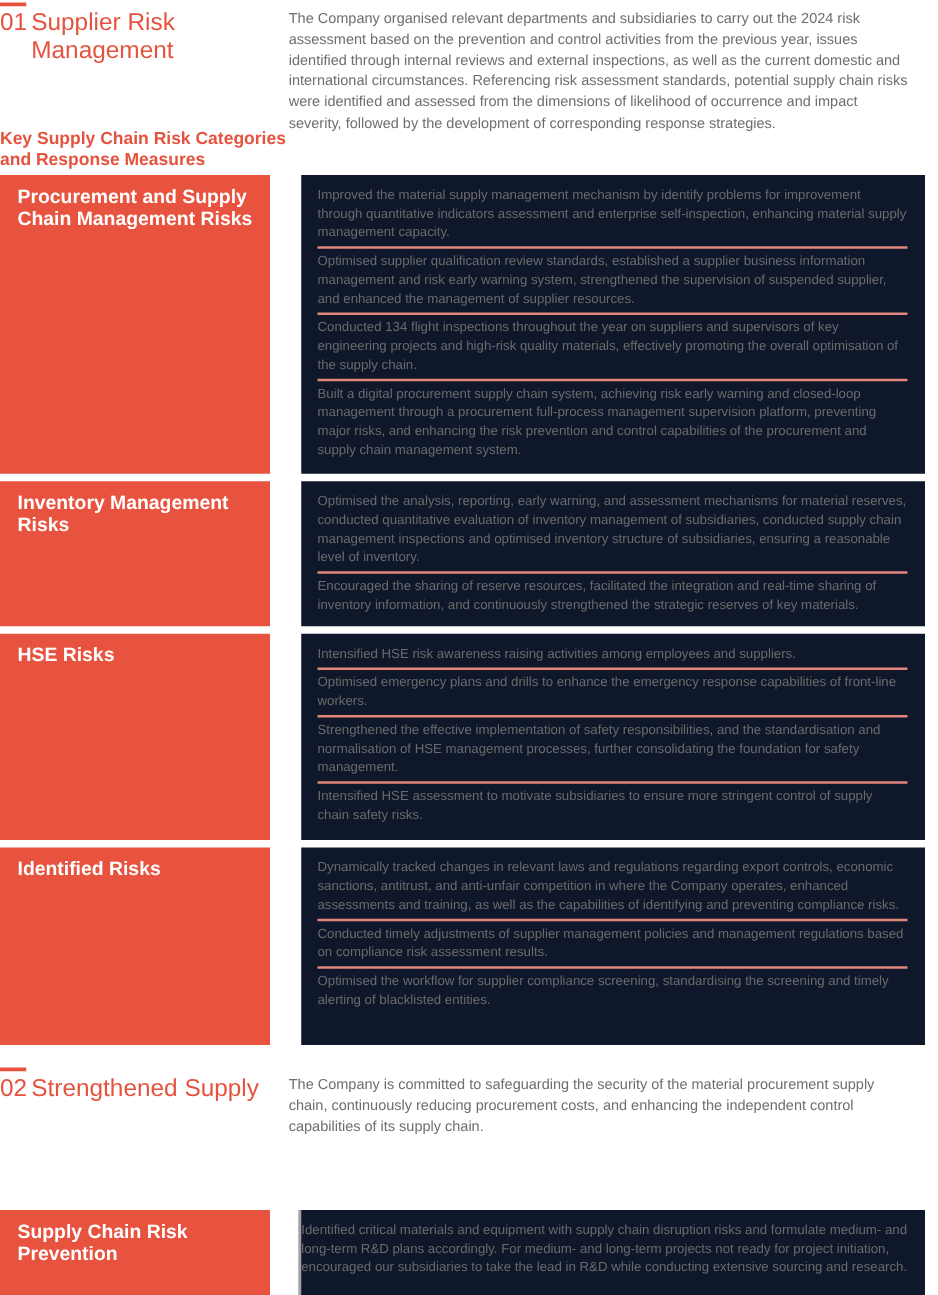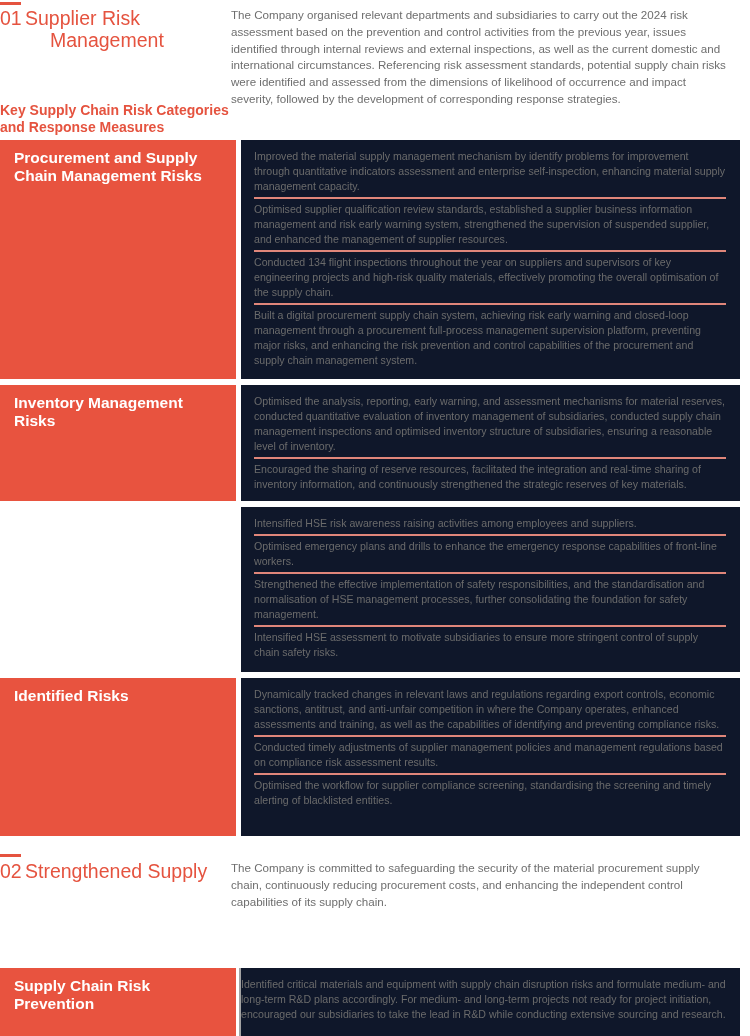--- a/index.html
+++ b/index.html
@@ -1,25 +1,25 @@
 <!DOCTYPE html>
 <html><head>
 <meta charset="utf-8">
 <style>
   html, body { margin: 0; padding: 0; background: #ffffff; }
   body { width: 750px; height: 1036px; position: relative; overflow: hidden;
          font-family: "Liberation Sans", sans-serif; color: #6b6b6b; }
   .accent-bar { position: absolute; height: 3px; width: 21px; background: #e5533f; left: 0; }
   .sec-title { position: absolute; left: 0; color: #e5533f; font-size: 19.5px; line-height: 22px; }
   .sec-title .num { display: inline-block; width: 25px; }
-  .sec-title .line2 { padding-left: 25px; display: block; margin-left: 25px; }
+  .sec-title .line2 { padding-left: 25px; display: block; }
   .intro { position: absolute; left: 231px; width: 500px; font-size: 11.6px; line-height: 16.8px; color: #6e6e6e; }
   .subheading { position: absolute; left: 0; top: 102px; width: 236px; color: #e5533f; font-size: 14px; line-height: 17px; font-weight: bold; }
   .row { position: absolute; left: 0; width: 740px; }
-  .row .cat { position: absolute; left: 0; top: 0; bottom: 0; width: 236px; background: #e8533f; }
+  .row .cat { position: absolute; left: 0; top: 0; bottom: 0; width: 216px; background: #e8533f; }
   .row .cat span { position: absolute; left: 14px; top: 9px; right: 10px; color: #ffffff; font-size: 15.5px; line-height: 18px; font-weight: bold; }
   .row .measures { position: absolute; left: 241px; top: 0; bottom: 0; right: 0; background: #0f172a; padding: 6px 14px 0 13px; box-sizing: border-box; }
   .measure { font-size: 10.6px; line-height: 15px; color: #6b6b6b; padding: 3px 0 3px 0; border-bottom: 2px solid #e0867a; }
   .measure:last-child { border-bottom: none; }
   .row2 .measures { border-left: 2px solid #a3a3a3; left: 239px; padding-left: 0; }
 </style>
 </head>
 <body>
 
 <div class="accent-bar" style="top:2px;"></div>
@@ -46,20 +46,23 @@
   <div class="cat">
       <span>Inventory Management Risks</span>
     </div>
   <div class="measures">
     <div class="measure">Optimised the analysis, reporting, early warning, and assessment mechanisms for material reserves, conducted quantitative evaluation of inventory management of subsidiaries, conducted supply chain management inspections and optimised inventory structure of subsidiaries, ensuring a reasonable level of inventory.</div>
     <div class="measure">Encouraged the sharing of reserve resources, facilitated the integration and real-time sharing of inventory information, and continuously strengthened the strategic reserves of key materials.</div>
   </div>
 </div>
 
 <div class="row" style="top:507px; height:165px;">
+  <div class="cat">
+      <span>HSE Risks</span>
+    </div>
   <div class="measures">
     <div class="measure">Intensified HSE risk awareness raising activities among employees and suppliers.</div>
     <div class="measure">Optimised emergency plans and drills to enhance the emergency response capabilities of front-line workers.</div>
     <div class="measure">Strengthened the effective implementation of safety responsibilities, and the standardisation and normalisation of HSE management processes, further consolidating the foundation for safety management.</div>
     <div class="measure">Intensified HSE assessment to motivate subsidiaries to ensure more stringent control of supply chain safety risks.</div>
   </div>
 </div>
 
 <div class="row" style="top:678px; height:158px;">
   <div class="cat">

